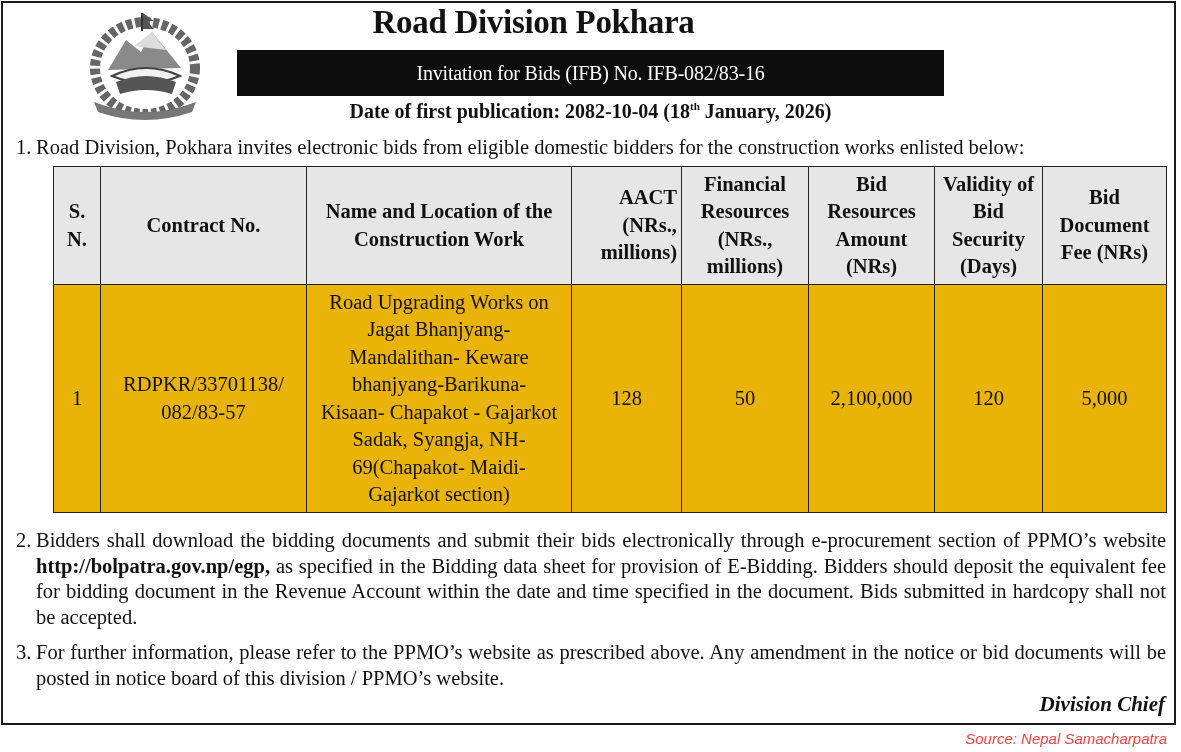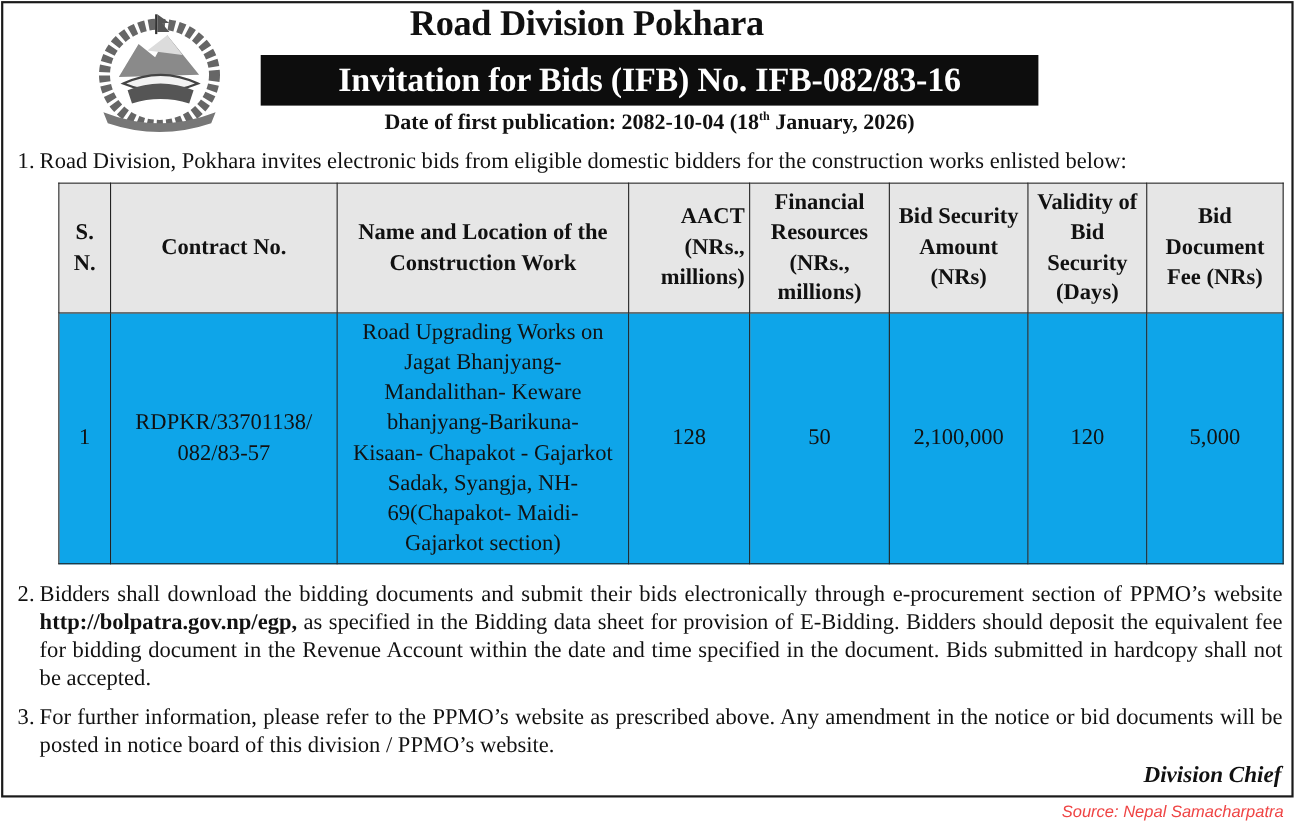--- a/index.html
+++ b/index.html
@@ -4,35 +4,35 @@
   <style>
     html, body { margin: 0; padding: 0; background: #ffffff; }
     body { width: 1181px; height: 752px; position: relative; overflow: hidden;
            font-family: "Liberation Serif", "DejaVu Serif", serif; color: #111; }
     .frame { position: absolute; left: 1px; top: 1px; width: 1175px; height: 724px;
              border: 2px solid #1a1a1a; box-sizing: border-box; background: #fff; }
     .emblem { position: absolute; left: 86px; top: 10px; width: 118px; height: 112px; }
     .org-title { position: absolute; left: 0; width: 1067px; top: 4px; text-align: center;
                  font-weight: bold; font-size: 33px; letter-spacing: -0.3px; }
     .ifb-bar { position: absolute; left: 237px; top: 50px; width: 707px; height: 46px;
-               background: #0d0d0d; color: #fff; font-weight: bold; font-size: 31px;
+               background: #0d0d0d; color: #fff; font-weight: normal; font-size: 20px;
                display: flex; align-items: center; justify-content: center; letter-spacing: -0.2px; }
     .pub-date { position: absolute; left: 0; width: 1181px; top: 100px; text-align: center;
                 font-weight: bold; font-size: 20px; }
     .pub-date sup { font-size: 11px; }
     .para { position: absolute; left: 16px; width: 1150px; font-size: 20.5px; line-height: 25.5px; }
     .para .num { position: absolute; left: 0; top: 0; }
     .para .txt { margin-left: 20px; text-align: justify; }
     .para .txt b { font-weight: bold; }
     table.bids { position: absolute; left: 53px; top: 166px; border-collapse: collapse;
                  font-size: 20.5px; }
     table.bids th, table.bids td { border: 1.5px solid #222; text-align: center; vertical-align: middle;
                                    padding: 0 4px; line-height: 27.5px; }
     table.bids th { background: #e6e6e6; font-weight: bold; height: 117px; }
-    table.bids td { height: 227px; background: #0ea5e9; }
+    table.bids td { height: 227px; background: #eab308; }
     .signature { position: absolute; right: 16px; top: 692px; font-weight: bold; font-style: italic;
                  font-size: 21px; }
     .source { position: absolute; right: 14px; top: 730px; font-family: "Liberation Sans", "DejaVu Sans", sans-serif;
               font-style: italic; font-size: 15px; color: #ef4444; }
   </style>
 </head>
 <body>
 
 <div class="frame"></div>
 
@@ -59,21 +59,21 @@
 </div>
 
 <table class="bids">
   <thead>
     <tr>
       <th style="width:38px;">S. N.</th>
       <th style="width:197px;">Contract No.</th>
       <th style="width:256px;">Name and Location of the Construction Work</th>
       <th style="width:101px;text-align:right;">AACT (NRs., millions)</th>
       <th style="width:118px;">Financial Resources (NRs., millions)</th>
-      <th style="width:117px;">Bid Security Amount (NRs)</th>
+      <th style="width:117px;">Bid Resources Amount (NRs)</th>
       <th style="width:99px;">Validity of Bid Security (Days)</th>
       <th style="width:115px;">Bid Document Fee (NRs)</th>
     </tr>
   </thead>
   <tbody>
     <tr>
       <td>1</td>
       <td style="padding:0 19px;">RDPKR/33701138/ 082/83-57</td>
       <td style="padding:0 12px;">Road Upgrading Works on Jagat Bhanjyang- Mandalithan- Keware bhanjyang-Barikuna- Kisaan- Chapakot - Gajarkot Sadak, Syangja, NH-69(Chapakot- Maidi- Gajarkot section)</td>
       <td>128</td>

